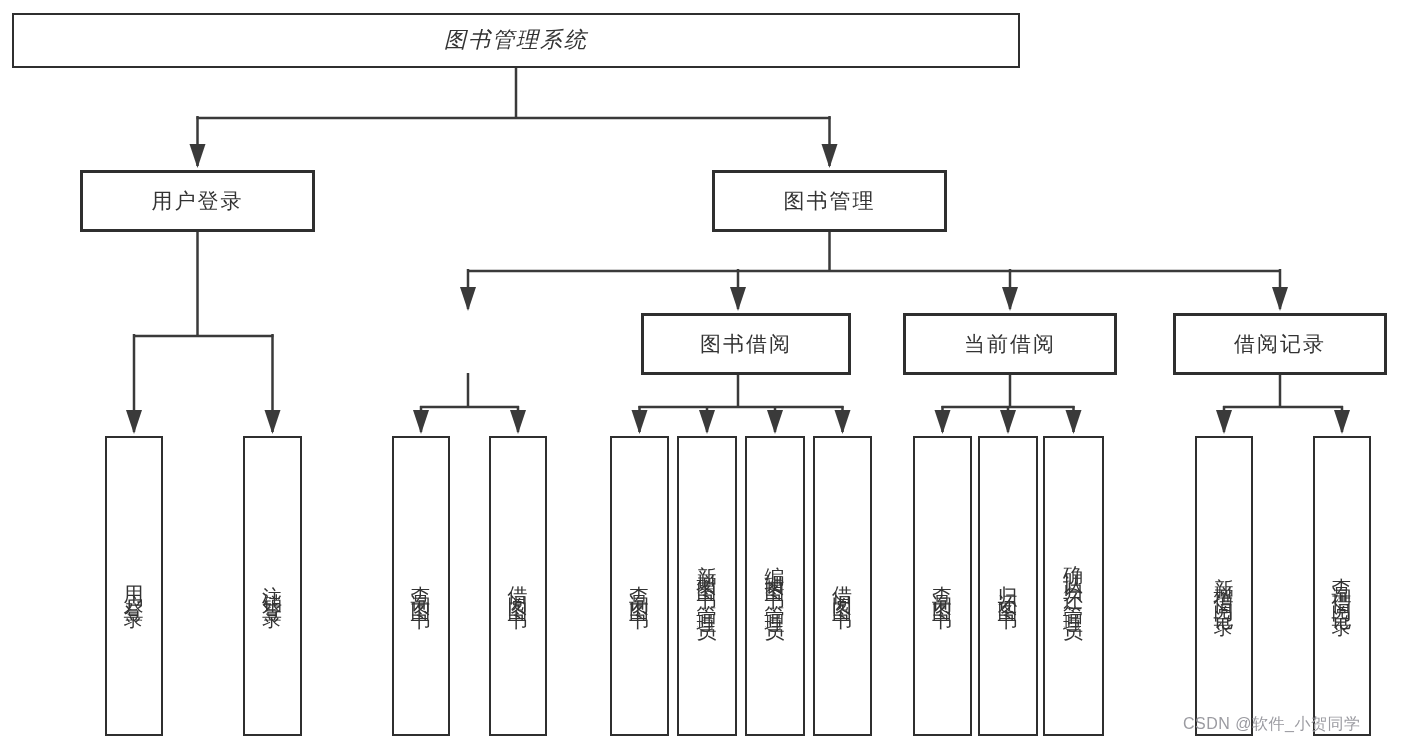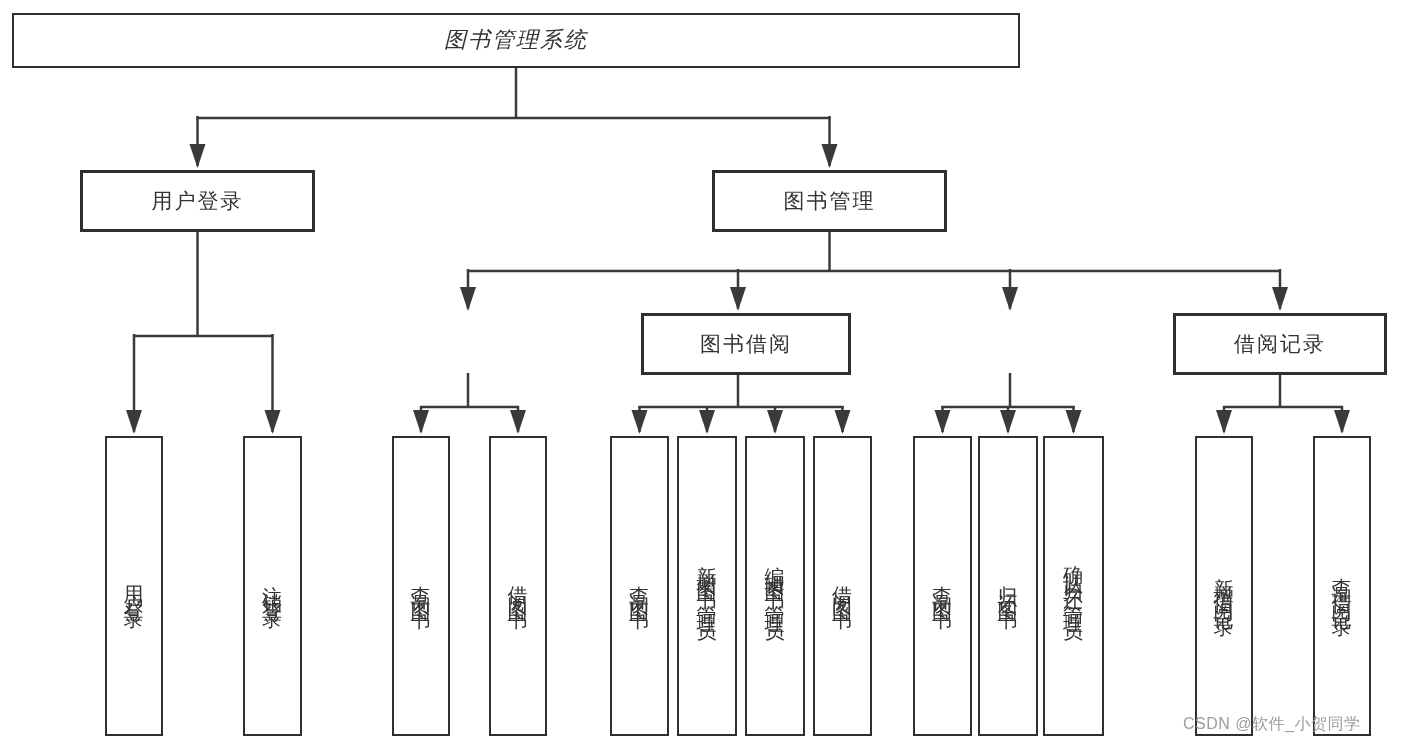--- a/index.html
+++ b/index.html
@@ -128,20 +128,23 @@
   <div class="node branch-node" style="left:80px; top:170px; width:235px; height:62px;">
     <span class="lbl">用户登录</span>
   </div>
   <div class="node branch-node" style="left:712px; top:170px; width:235px; height:62px;">
     <span class="lbl">图书管理</span>
   </div>
 
   <div class="node branch-node" style="left:633px; top:313px; width:210px; height:62px;margin-left:8px;">
     <span class="lbl">图书借阅</span>
   </div>
+  <div class="node branch-node" style="left:903px; top:313px; width:214px; height:62px;">
+    <span class="lbl">当前借阅</span>
+  </div>
   <div class="node branch-node" style="left:1173px; top:313px; width:214px; height:62px;">
     <span class="lbl">借阅记录</span>
   </div>
 
   <div class="node leaf-node" style="left:105px; top:436px; width:58px; height:300px;">
     <span class="lbl">用户登录</span>
   </div>
   <div class="node leaf-node" style="left:243px; top:436px; width:59px; height:300px;">
     <span class="lbl">注销登录</span>
   </div>

